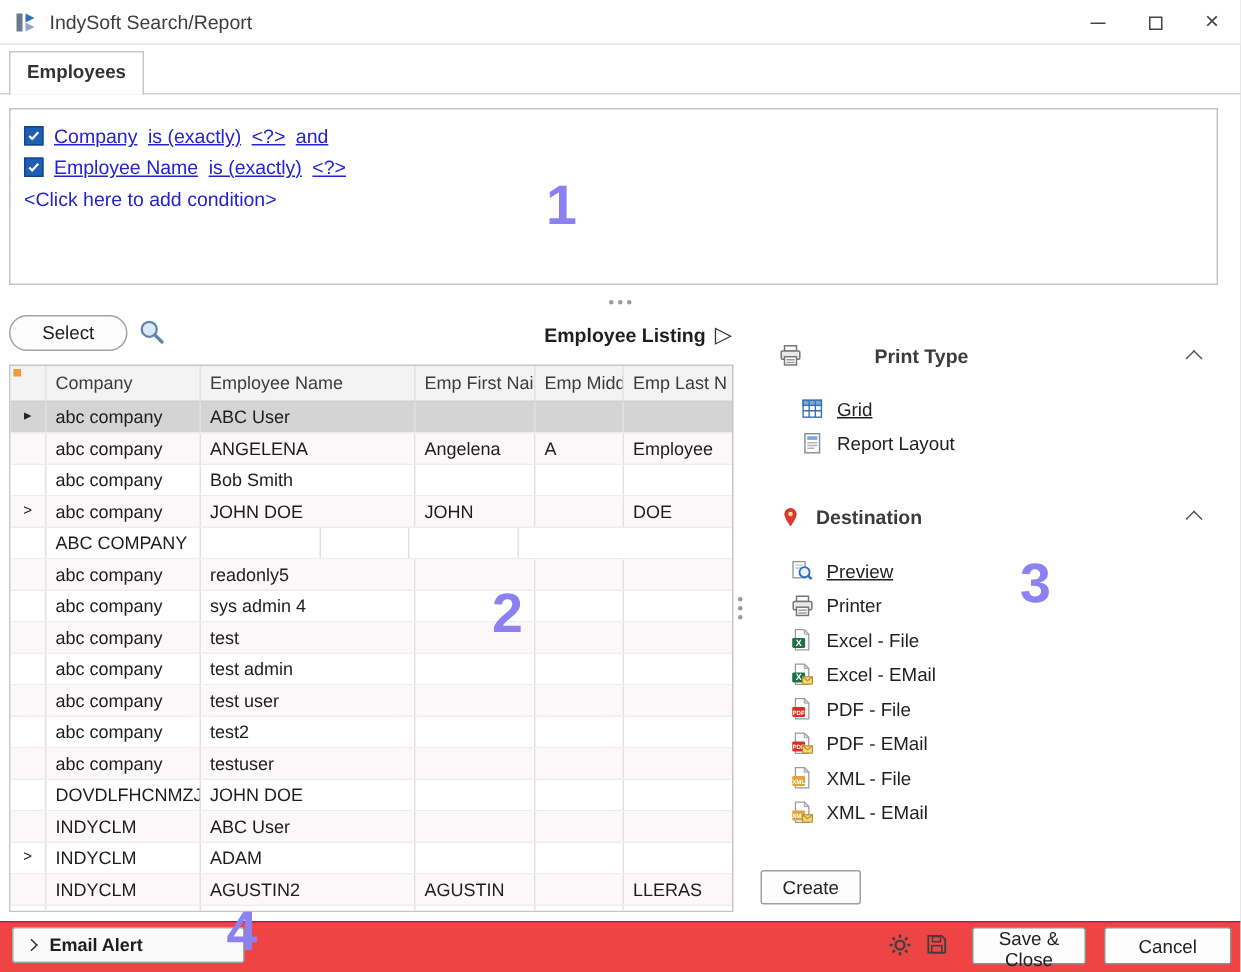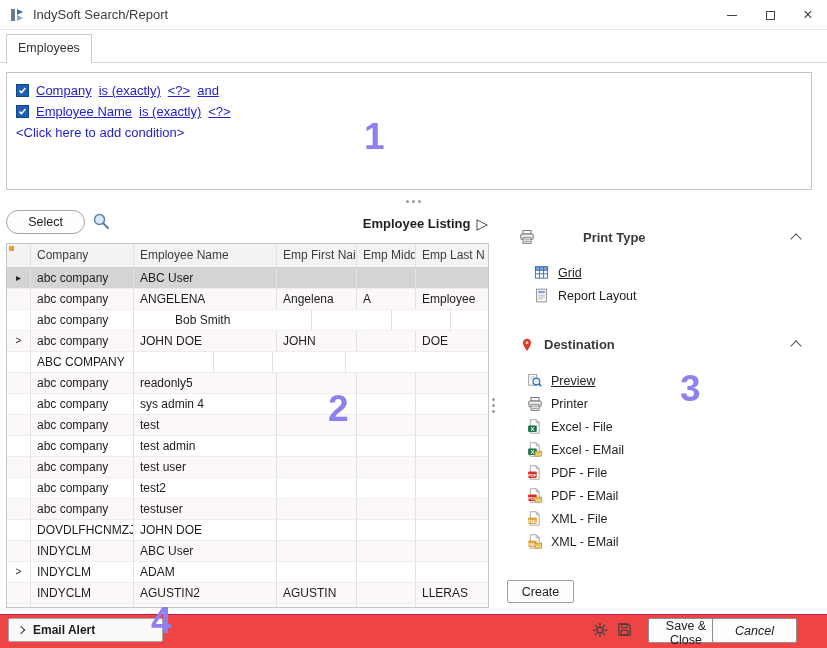--- a/index.html
+++ b/index.html
@@ -10,21 +10,21 @@
 .titlebar{position:absolute;left:0;top:0;width:100%;height:30px;background:#fff;border-bottom:1px solid #e6e6e6;display:flex;align-items:center;}
 .app-icon{margin-left:9px;width:16px;height:16px;display:inline-flex;}
 .title{margin-left:8px;font-size:13px;color:#3d3d3d;}
 .win-controls{position:absolute;right:0;top:0;height:30px;display:flex;}
 .win-btn{width:38px;height:30px;display:flex;align-items:center;justify-content:center;color:#444;}
 .glyph-min{width:10px;border-bottom:1.4px solid #444;display:inline-block;}
 .glyph-max{width:9px;height:9px;border:1.3px solid #444;display:inline-block;}
 .glyph-close{font-size:16px;line-height:1;}
 .tabbar{position:absolute;left:0;top:33px;width:100%;height:30px;border-bottom:1px solid #d4d4d4;padding-left:6px;display:flex;align-items:flex-end;}
 .tab{padding:6px 11px 7px;font-size:12.5px;color:#333;}
-.tab.active{font-weight:normal;border:1px solid #c9c9c9;border-bottom:none;background:#fff;margin-bottom:-1px;padding-bottom:8px;}
+.tab.active{font-weight:bold;border:1px solid #c9c9c9;border-bottom:none;background:#fff;margin-bottom:-1px;padding-bottom:8px;}
 .cond-panel{position:absolute;left:6px;top:72px;width:806px;height:118px;border:1px solid #c4c4c4;background:#fff;padding:7px 9px;}
 .cond-row{height:21px;display:flex;align-items:center;}
 .checkbox{width:13px;height:13px;background:var(--checkbox-blue,#1d5fb4);border:1px solid #15448f;display:inline-flex;align-items:center;justify-content:center;margin-right:7px;}
 .cond-link{color:var(--link-blue,#2323cf);text-decoration:underline;font-size:13px;margin-right:7px;white-space:pre;}
 .add-cond{color:var(--link-blue,#2323cf);font-size:13px;margin-top:3px;}
 .h-splitter{position:absolute;left:0;top:197px;width:100%;display:flex;gap:3px;justify-content:center;align-items:center;height:8px;}
 .h-splitter i,.v-grip i{width:3px;height:3px;background:#9a9a9a;border-radius:50%;display:block;}
 .select-btn{position:absolute;left:6px;top:210px;width:79px;height:24px;background:#fdfdfd;border:1px solid #a3a3a3;border-radius:12px;font-size:12.5px;color:#222;font-family:inherit;}
 .search-ic{position:absolute;left:92px;top:212px;}
 .listing{position:absolute;left:280px;top:216px;width:208px;display:flex;justify-content:flex-end;align-items:flex-start;gap:6px;}
@@ -54,21 +54,21 @@
 .ic{display:inline-flex;width:17px;justify-content:center;}
 .create-btn{position:absolute;left:507px;top:580px;width:67px;height:23px;background:#fdfdfd;border:1px solid #9f9f9f;border-radius:2px;font-size:12.5px;font-family:inherit;color:#222;}
 .footer{position:absolute;left:0;top:614px;width:100%;height:34px;background:#ef4444;border-top:1px solid #be185d;}
 .email-alert{position:absolute;left:8px;top:3px;width:155px;height:24px;border:1px solid #a6a6a6;border-radius:2px;background:#fafafa;display:flex;align-items:center;gap:9px;padding-left:9px;}
 .chev-right{width:6px;height:6px;border-top:1.6px solid #333;border-right:1.6px solid #333;transform:rotate(45deg);}
 .ea-label{font-weight:bold;font-size:12px;color:#1e1e1e;}
 .gear{position:absolute;left:592px;top:7px;}
 .save-ic{position:absolute;left:617px;top:7px;}
 .btn{position:absolute;top:3px;height:25px;background:#fdfdfd;border:1px solid #8f8f8f;border-radius:2px;font-size:12.5px;font-family:inherit;color:#222;}
 .btn.save-close{left:648px;width:76px;}
-.btn.cancel{left:712px;width:85px;font-style:italic;}
+.btn.cancel{left:736px;width:85px;}
 .annotation{position:absolute;font-size:37px;font-weight:bold;color:var(--annotation-purple,#8b81f1);z-index:60;line-height:1;}
 .ann1{left:364px;top:118px;}
 .ann2{left:328px;top:390px;}
 .ann3{left:680px;top:370px;}
 .ann4{left:151px;top:602px;}
 </style>
 </head>
 <body>
 
 <div class="screen">
@@ -179,21 +179,21 @@
           <div class="g-cell g-ind" style="width: 24px;"></div>
           <div class="g-cell" style="width: 103px;">abc company</div>
           <div class="g-cell" style="width: 143px;">ANGELENA</div>
           <div class="g-cell" style="width: 80px;">Angelena</div>
           <div class="g-cell" style="width: 59px;">A</div>
           <div class="g-cell" style="width: 73px;">Employee</div>
         </div>
         <div class="g-row">
           <div class="g-cell g-ind" style="width: 24px;"></div>
           <div class="g-cell" style="width: 103px;">abc company</div>
-          <div class="g-cell" style="width: 143px; margin-left: 35px;">Bob Smith</div>
+          <div class="g-cell" style="width: 143px;">Bob Smith</div>
           <div class="g-cell" style="width: 80px;"></div>
           <div class="g-cell" style="width: 59px;"></div>
           <div class="g-cell" style="width: 73px;"></div>
         </div>
         <div class="g-row">
           <div class="g-cell g-ind" style="width: 24px;">&gt;</div>
           <div class="g-cell" style="width: 103px;">abc company</div>
           <div class="g-cell" style="width: 143px;">JOHN DOE</div>
           <div class="g-cell" style="width: 80px;">JOHN</div>
           <div class="g-cell" style="width: 59px;"></div>

